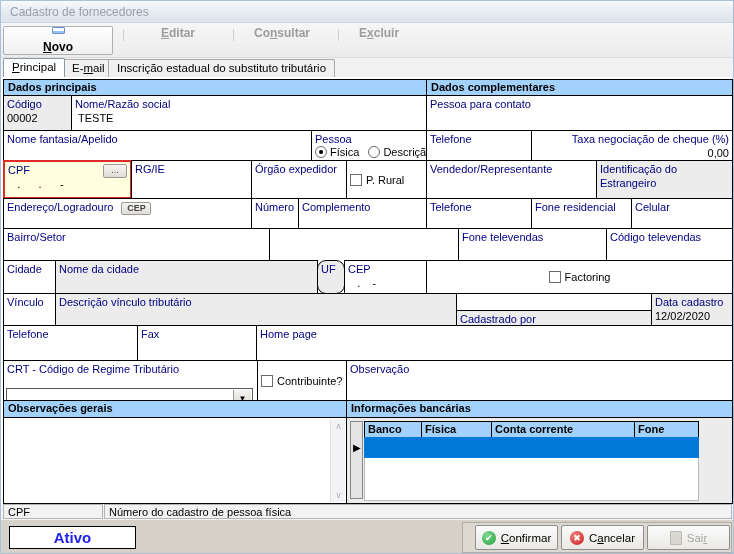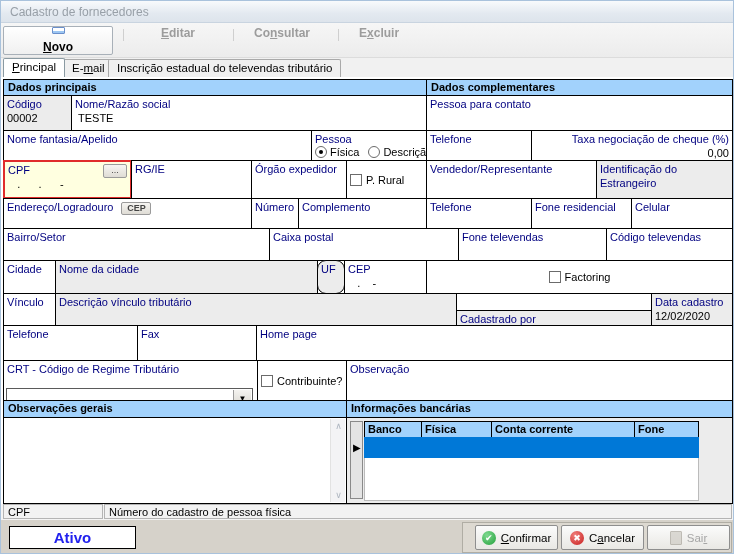--- a/index.html
+++ b/index.html
@@ -114,21 +114,21 @@
     </div>
     <div class="tsep" style="left:337px;"></div>
     <div class="tbtn" style="left:348px;">
       <span><span>E</span><span class="u">x</span><span>cluir</span></span>
     </div>
   </div>
 
   <div class="tabbar">
     <div class="tab active" style="left:2px;"><span></span><span class="u">P</span><span>rincipal</span></div>
     <div class="tab" style="left:62px;"><span>E-</span><span class="u">m</span><span>ail</span></div>
-    <div class="tab" style="left:107px;"><span>Inscrição estadual do televendas tributário</span></div>
+    <div class="tab" style="left:107px;"><span>Inscrição estadual do substituto tributário</span></div>
   </div>
 
   <div class="page"></div>
 
   <div class="form">
 
     <div class="sech" style="left:0;top:0;width:424px;height:17px;">Dados principais</div>
     <div class="sech" style="left:423px;top:0;width:307px;height:17px;">Dados complementares</div>
 
     <div class="cell gray" style="left:0;top:16px;width:69px;height:36px;">
@@ -202,23 +202,20 @@
     </div>
     <div class="cell" style="left:528px;top:119px;width:101px;height:31px;">
       <div class="lbl">Fone residencial</div>
     </div>
     <div class="cell" style="left:628px;top:119px;width:102px;height:31px;">
       <div class="lbl">Celular</div>
     </div>
 
     <div class="cell" style="left:0;top:149px;width:267px;height:33px;">
       <div class="lbl">Bairro/Setor</div>
-    </div>
-    <div class="cell" style="left:266px;top:149px;width:190px;height:33px;">
-      <div class="lbl">Caixa postal</div>
     </div>
     <div class="cell" style="left:455px;top:149px;width:149px;height:33px;">
       <div class="lbl">Fone televendas</div>
     </div>
     <div class="cell" style="left:603px;top:149px;width:127px;height:33px;">
       <div class="lbl">Código televendas</div>
     </div>
 
     <div class="cell" style="left:0;top:181px;width:53px;height:34px;">
       <div class="lbl">Cidade</div>

